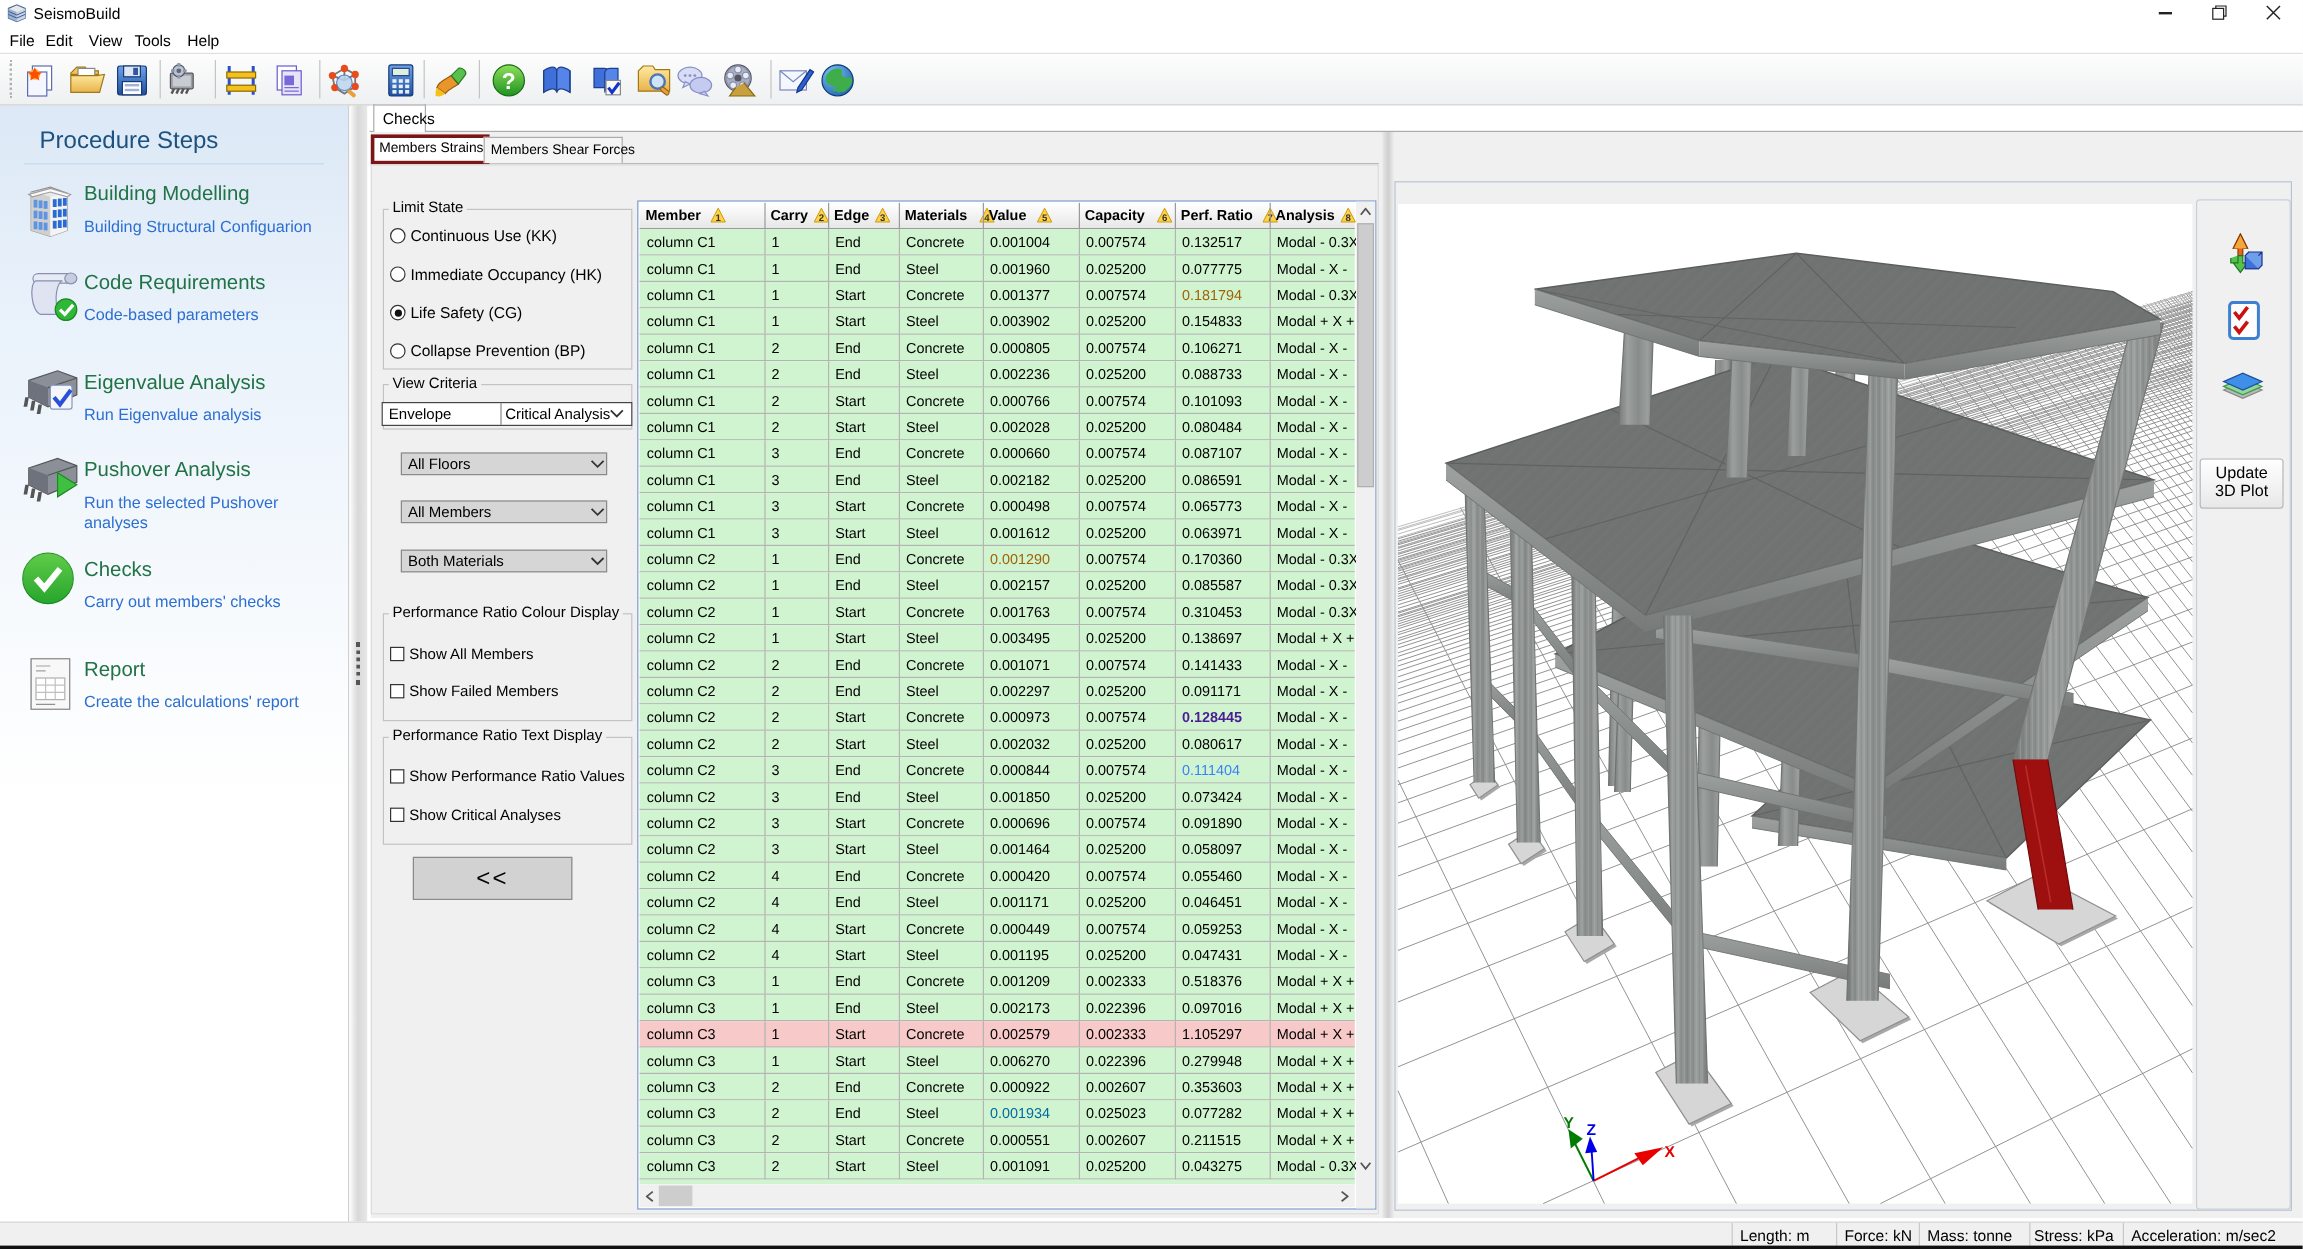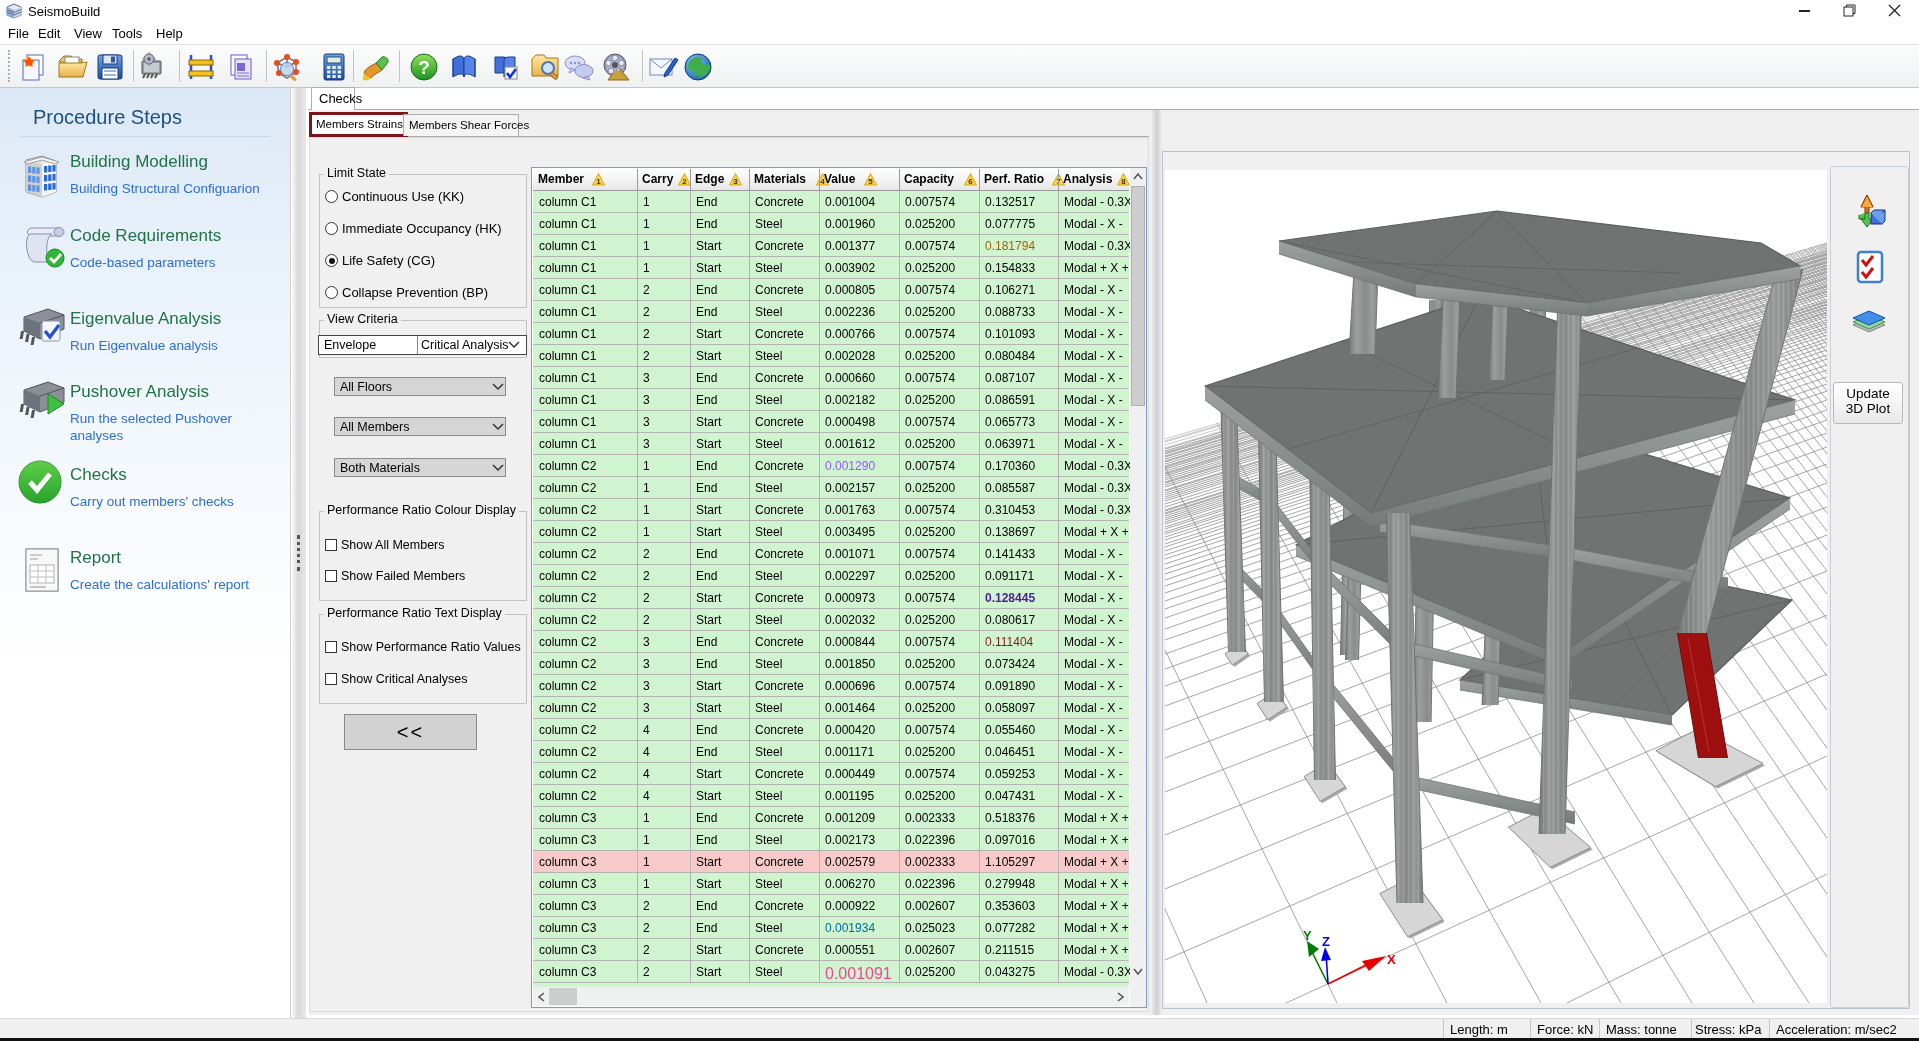--- a/index.html
+++ b/index.html
@@ -599,21 +599,21 @@
 <div style="position:absolute;left:1064px;top:437px;font-size:12px;color:#000;white-space:nowrap;">Modal - X -</div>
 <div style="position:absolute;left:533px;top:455px;width:596px;height:22px;background:#d1f4d0;border-bottom:1px solid #b4b4b4;"></div>
 <div style="position:absolute;left:539px;top:459px;font-size:12px;color:#000;white-space:nowrap;">column C2</div>
 <div style="position:absolute;left:637px;top:455px;width:1px;height:22px;background:#b4b4b4;"></div>
 <div style="position:absolute;left:643px;top:459px;font-size:12px;color:#000;white-space:nowrap;">1</div>
 <div style="position:absolute;left:690px;top:455px;width:1px;height:22px;background:#b4b4b4;"></div>
 <div style="position:absolute;left:696px;top:459px;font-size:12px;color:#000;white-space:nowrap;">End</div>
 <div style="position:absolute;left:749px;top:455px;width:1px;height:22px;background:#b4b4b4;"></div>
 <div style="position:absolute;left:755px;top:459px;font-size:12px;color:#000;white-space:nowrap;">Concrete</div>
 <div style="position:absolute;left:819px;top:455px;width:1px;height:22px;background:#b4b4b4;"></div>
-<div style="position:absolute;left:825px;top:459px;font-size:12px;color:#8b5cf6;white-space:nowrap;">0.001290</div>
+<div style="position:absolute;left:825px;top:459px;font-size:12px;color:#a16207;white-space:nowrap;">0.001290</div>
 <div style="position:absolute;left:899px;top:455px;width:1px;height:22px;background:#b4b4b4;"></div>
 <div style="position:absolute;left:905px;top:459px;font-size:12px;color:#000;white-space:nowrap;">0.007574</div>
 <div style="position:absolute;left:979px;top:455px;width:1px;height:22px;background:#b4b4b4;"></div>
 <div style="position:absolute;left:985px;top:459px;font-size:12px;color:#000;white-space:nowrap;">0.170360</div>
 <div style="position:absolute;left:1058px;top:455px;width:1px;height:22px;background:#b4b4b4;"></div>
 <div style="position:absolute;left:1064px;top:459px;font-size:12px;color:#000;white-space:nowrap;">Modal - 0.3X -</div>
 <div style="position:absolute;left:533px;top:477px;width:596px;height:22px;background:#d1f4d0;border-bottom:1px solid #b4b4b4;"></div>
 <div style="position:absolute;left:539px;top:481px;font-size:12px;color:#000;white-space:nowrap;">column C2</div>
 <div style="position:absolute;left:637px;top:477px;width:1px;height:22px;background:#b4b4b4;"></div>
 <div style="position:absolute;left:643px;top:481px;font-size:12px;color:#000;white-space:nowrap;">1</div>
@@ -731,21 +731,21 @@
 <div style="position:absolute;left:643px;top:635px;font-size:12px;color:#000;white-space:nowrap;">3</div>
 <div style="position:absolute;left:690px;top:631px;width:1px;height:22px;background:#b4b4b4;"></div>
 <div style="position:absolute;left:696px;top:635px;font-size:12px;color:#000;white-space:nowrap;">End</div>
 <div style="position:absolute;left:749px;top:631px;width:1px;height:22px;background:#b4b4b4;"></div>
 <div style="position:absolute;left:755px;top:635px;font-size:12px;color:#000;white-space:nowrap;">Concrete</div>
 <div style="position:absolute;left:819px;top:631px;width:1px;height:22px;background:#b4b4b4;"></div>
 <div style="position:absolute;left:825px;top:635px;font-size:12px;color:#000;white-space:nowrap;">0.000844</div>
 <div style="position:absolute;left:899px;top:631px;width:1px;height:22px;background:#b4b4b4;"></div>
 <div style="position:absolute;left:905px;top:635px;font-size:12px;color:#000;white-space:nowrap;">0.007574</div>
 <div style="position:absolute;left:979px;top:631px;width:1px;height:22px;background:#b4b4b4;"></div>
-<div style="position:absolute;left:985px;top:635px;font-size:12px;color:#7f1d1d;white-space:nowrap;">0.111404</div>
+<div style="position:absolute;left:985px;top:635px;font-size:12px;color:#3b82f6;white-space:nowrap;">0.111404</div>
 <div style="position:absolute;left:1058px;top:631px;width:1px;height:22px;background:#b4b4b4;"></div>
 <div style="position:absolute;left:1064px;top:635px;font-size:12px;color:#000;white-space:nowrap;">Modal - X -</div>
 <div style="position:absolute;left:533px;top:653px;width:596px;height:22px;background:#d1f4d0;border-bottom:1px solid #b4b4b4;"></div>
 <div style="position:absolute;left:539px;top:657px;font-size:12px;color:#000;white-space:nowrap;">column C2</div>
 <div style="position:absolute;left:637px;top:653px;width:1px;height:22px;background:#b4b4b4;"></div>
 <div style="position:absolute;left:643px;top:657px;font-size:12px;color:#000;white-space:nowrap;">3</div>
 <div style="position:absolute;left:690px;top:653px;width:1px;height:22px;background:#b4b4b4;"></div>
 <div style="position:absolute;left:696px;top:657px;font-size:12px;color:#000;white-space:nowrap;">End</div>
 <div style="position:absolute;left:749px;top:653px;width:1px;height:22px;background:#b4b4b4;"></div>
 <div style="position:absolute;left:755px;top:657px;font-size:12px;color:#000;white-space:nowrap;">Steel</div>
@@ -967,21 +967,21 @@
 <div style="position:absolute;left:1064px;top:943px;font-size:12px;color:#000;white-space:nowrap;">Modal + X +</div>
 <div style="position:absolute;left:533px;top:961px;width:596px;height:22px;background:#d1f4d0;border-bottom:1px solid #b4b4b4;"></div>
 <div style="position:absolute;left:539px;top:965px;font-size:12px;color:#000;white-space:nowrap;">column C3</div>
 <div style="position:absolute;left:637px;top:961px;width:1px;height:22px;background:#b4b4b4;"></div>
 <div style="position:absolute;left:643px;top:965px;font-size:12px;color:#000;white-space:nowrap;">2</div>
 <div style="position:absolute;left:690px;top:961px;width:1px;height:22px;background:#b4b4b4;"></div>
 <div style="position:absolute;left:696px;top:965px;font-size:12px;color:#000;white-space:nowrap;">Start</div>
 <div style="position:absolute;left:749px;top:961px;width:1px;height:22px;background:#b4b4b4;"></div>
 <div style="position:absolute;left:755px;top:965px;font-size:12px;color:#000;white-space:nowrap;">Steel</div>
 <div style="position:absolute;left:819px;top:961px;width:1px;height:22px;background:#b4b4b4;"></div>
-<div style="position:absolute;left:825px;top:965px;font-size:16px;color:#ec4899;white-space:nowrap;">0.001091</div>
+<div style="position:absolute;left:825px;top:965px;font-size:12px;color:#000000;white-space:nowrap;">0.001091</div>
 <div style="position:absolute;left:899px;top:961px;width:1px;height:22px;background:#b4b4b4;"></div>
 <div style="position:absolute;left:905px;top:965px;font-size:12px;color:#000;white-space:nowrap;">0.025200</div>
 <div style="position:absolute;left:979px;top:961px;width:1px;height:22px;background:#b4b4b4;"></div>
 <div style="position:absolute;left:985px;top:965px;font-size:12px;color:#000;white-space:nowrap;">0.043275</div>
 <div style="position:absolute;left:1058px;top:961px;width:1px;height:22px;background:#b4b4b4;"></div>
 <div style="position:absolute;left:1064px;top:965px;font-size:12px;color:#000;white-space:nowrap;">Modal - 0.3X -</div>
 <div style="position:absolute;left:533px;top:983px;width:596px;height:4px;background:#d1f4d0;"></div>
 <div class="abs" style="left:1130px;top:168px;width:16px;height:839px;background:#f0f0f0;"></div>
 <svg class="abs" style="left:1133px;top:173px" width="10" height="8">
     <path d="M1 6 L5 1 L9 6" stroke="#555" stroke-width="1.5" fill="none"></path>

